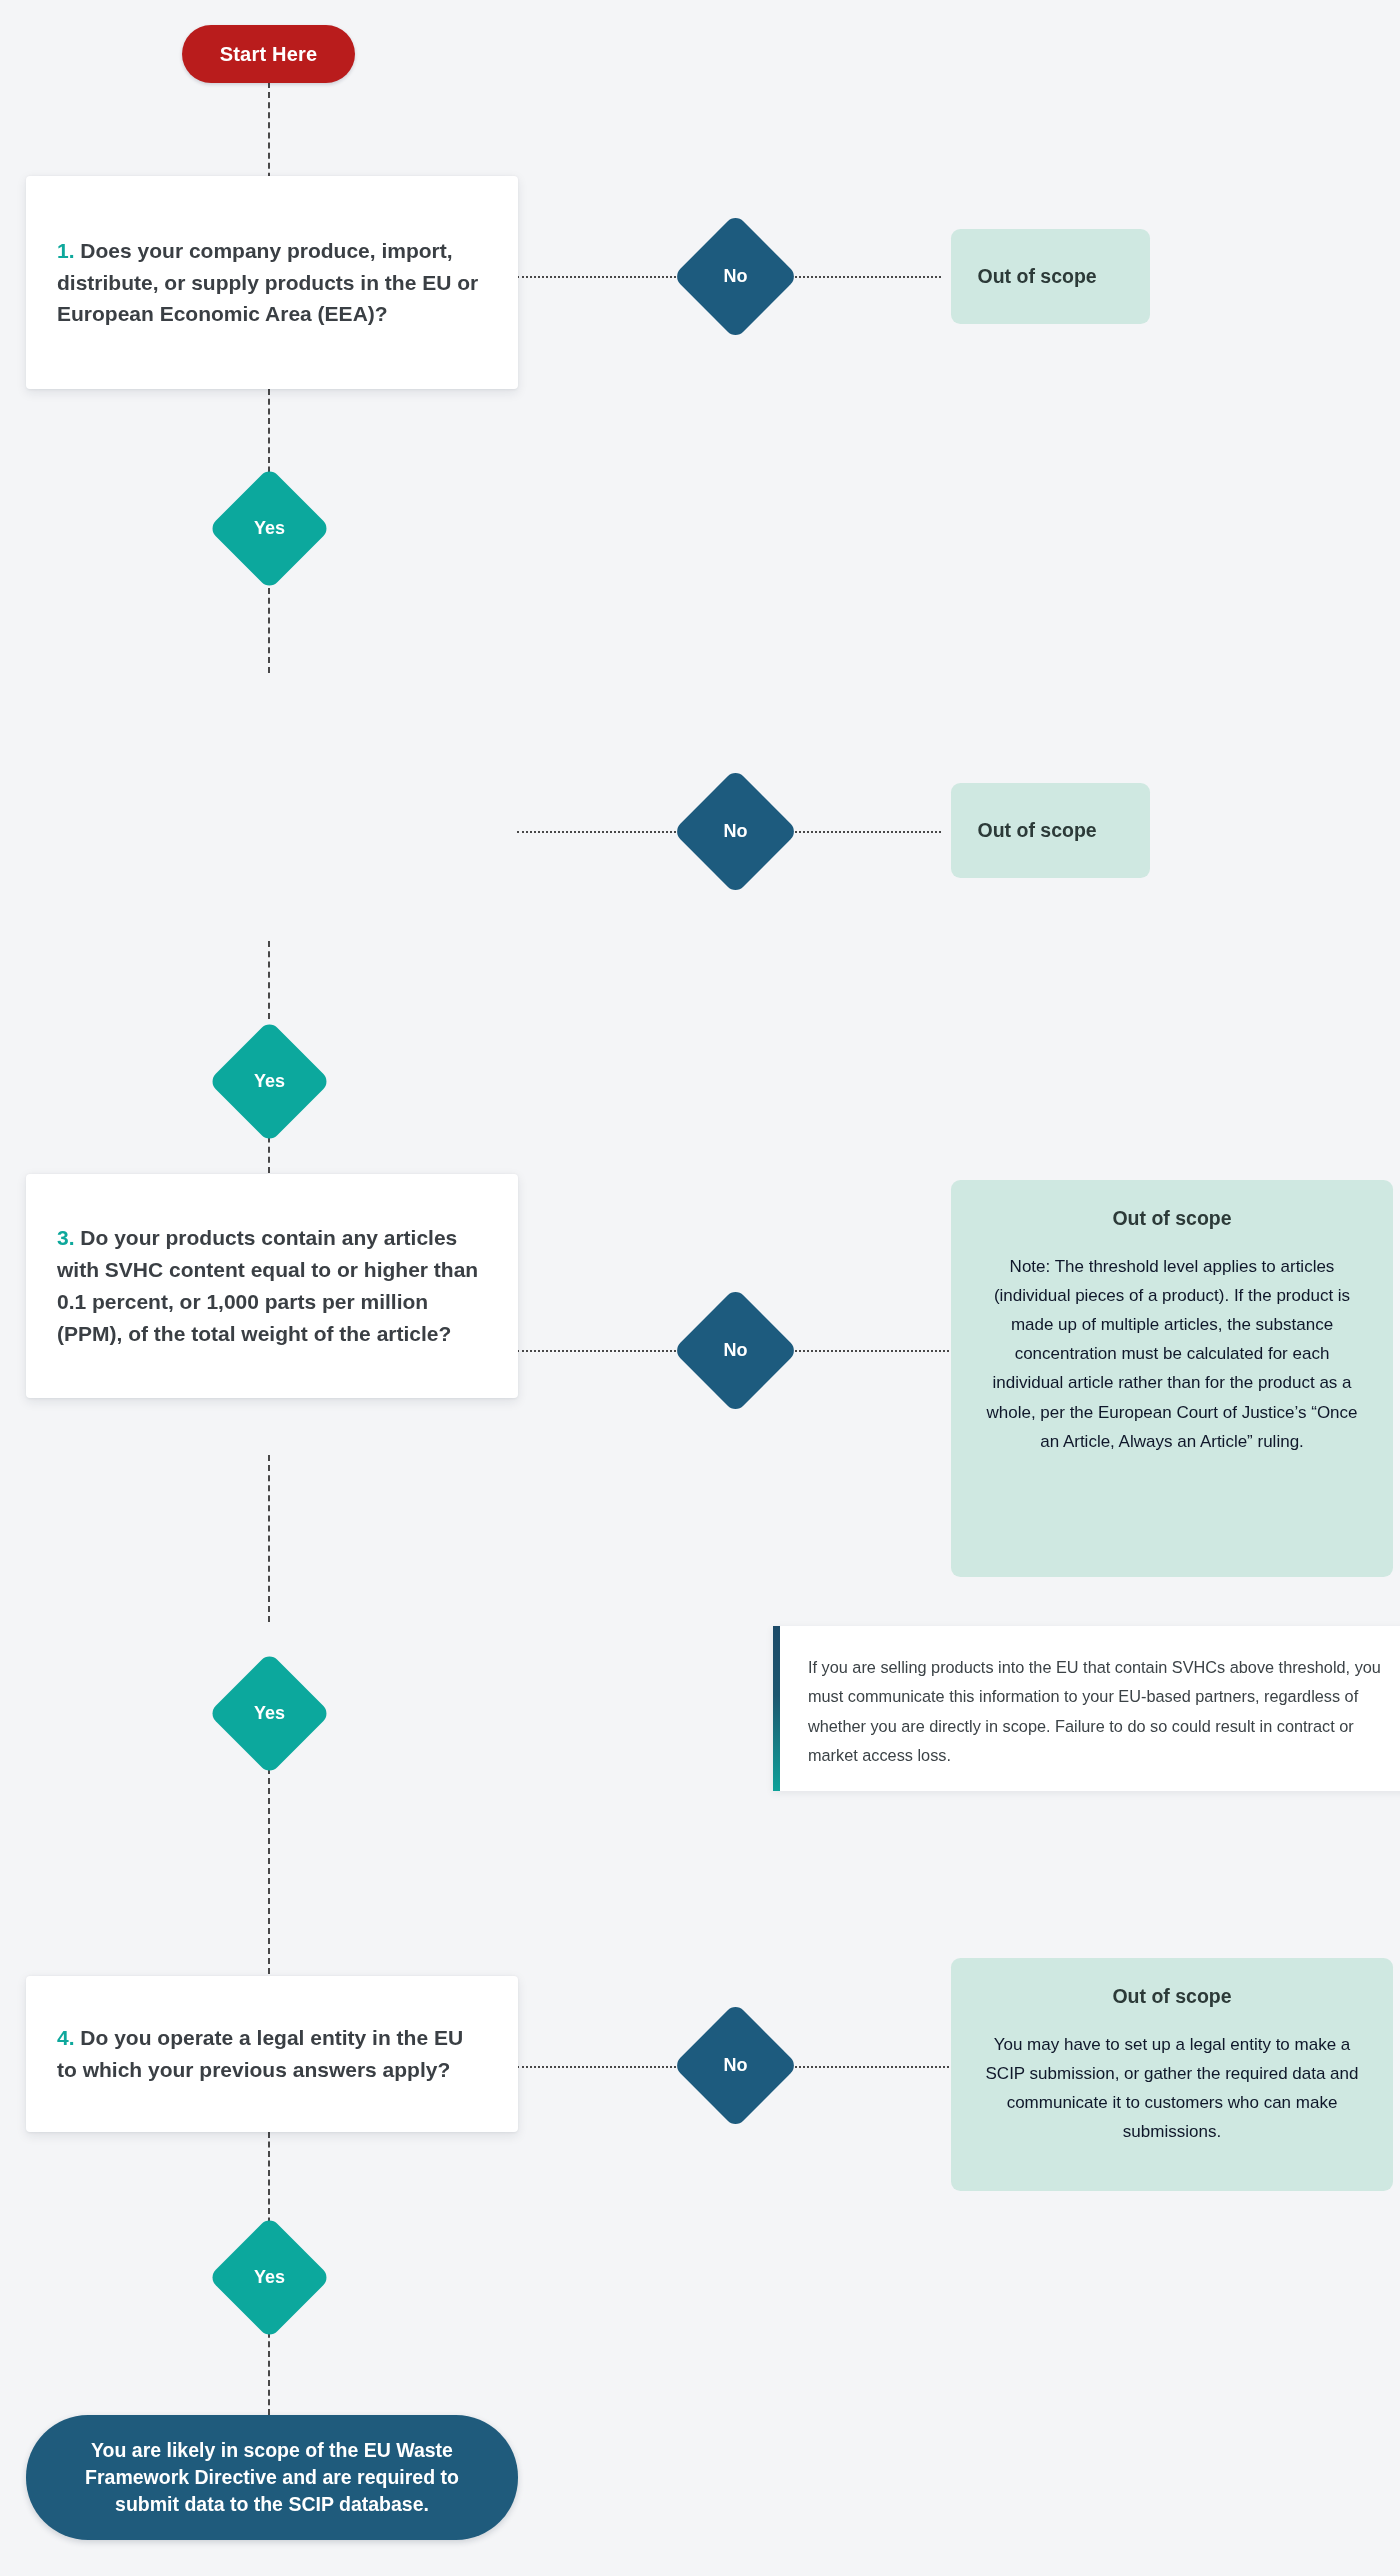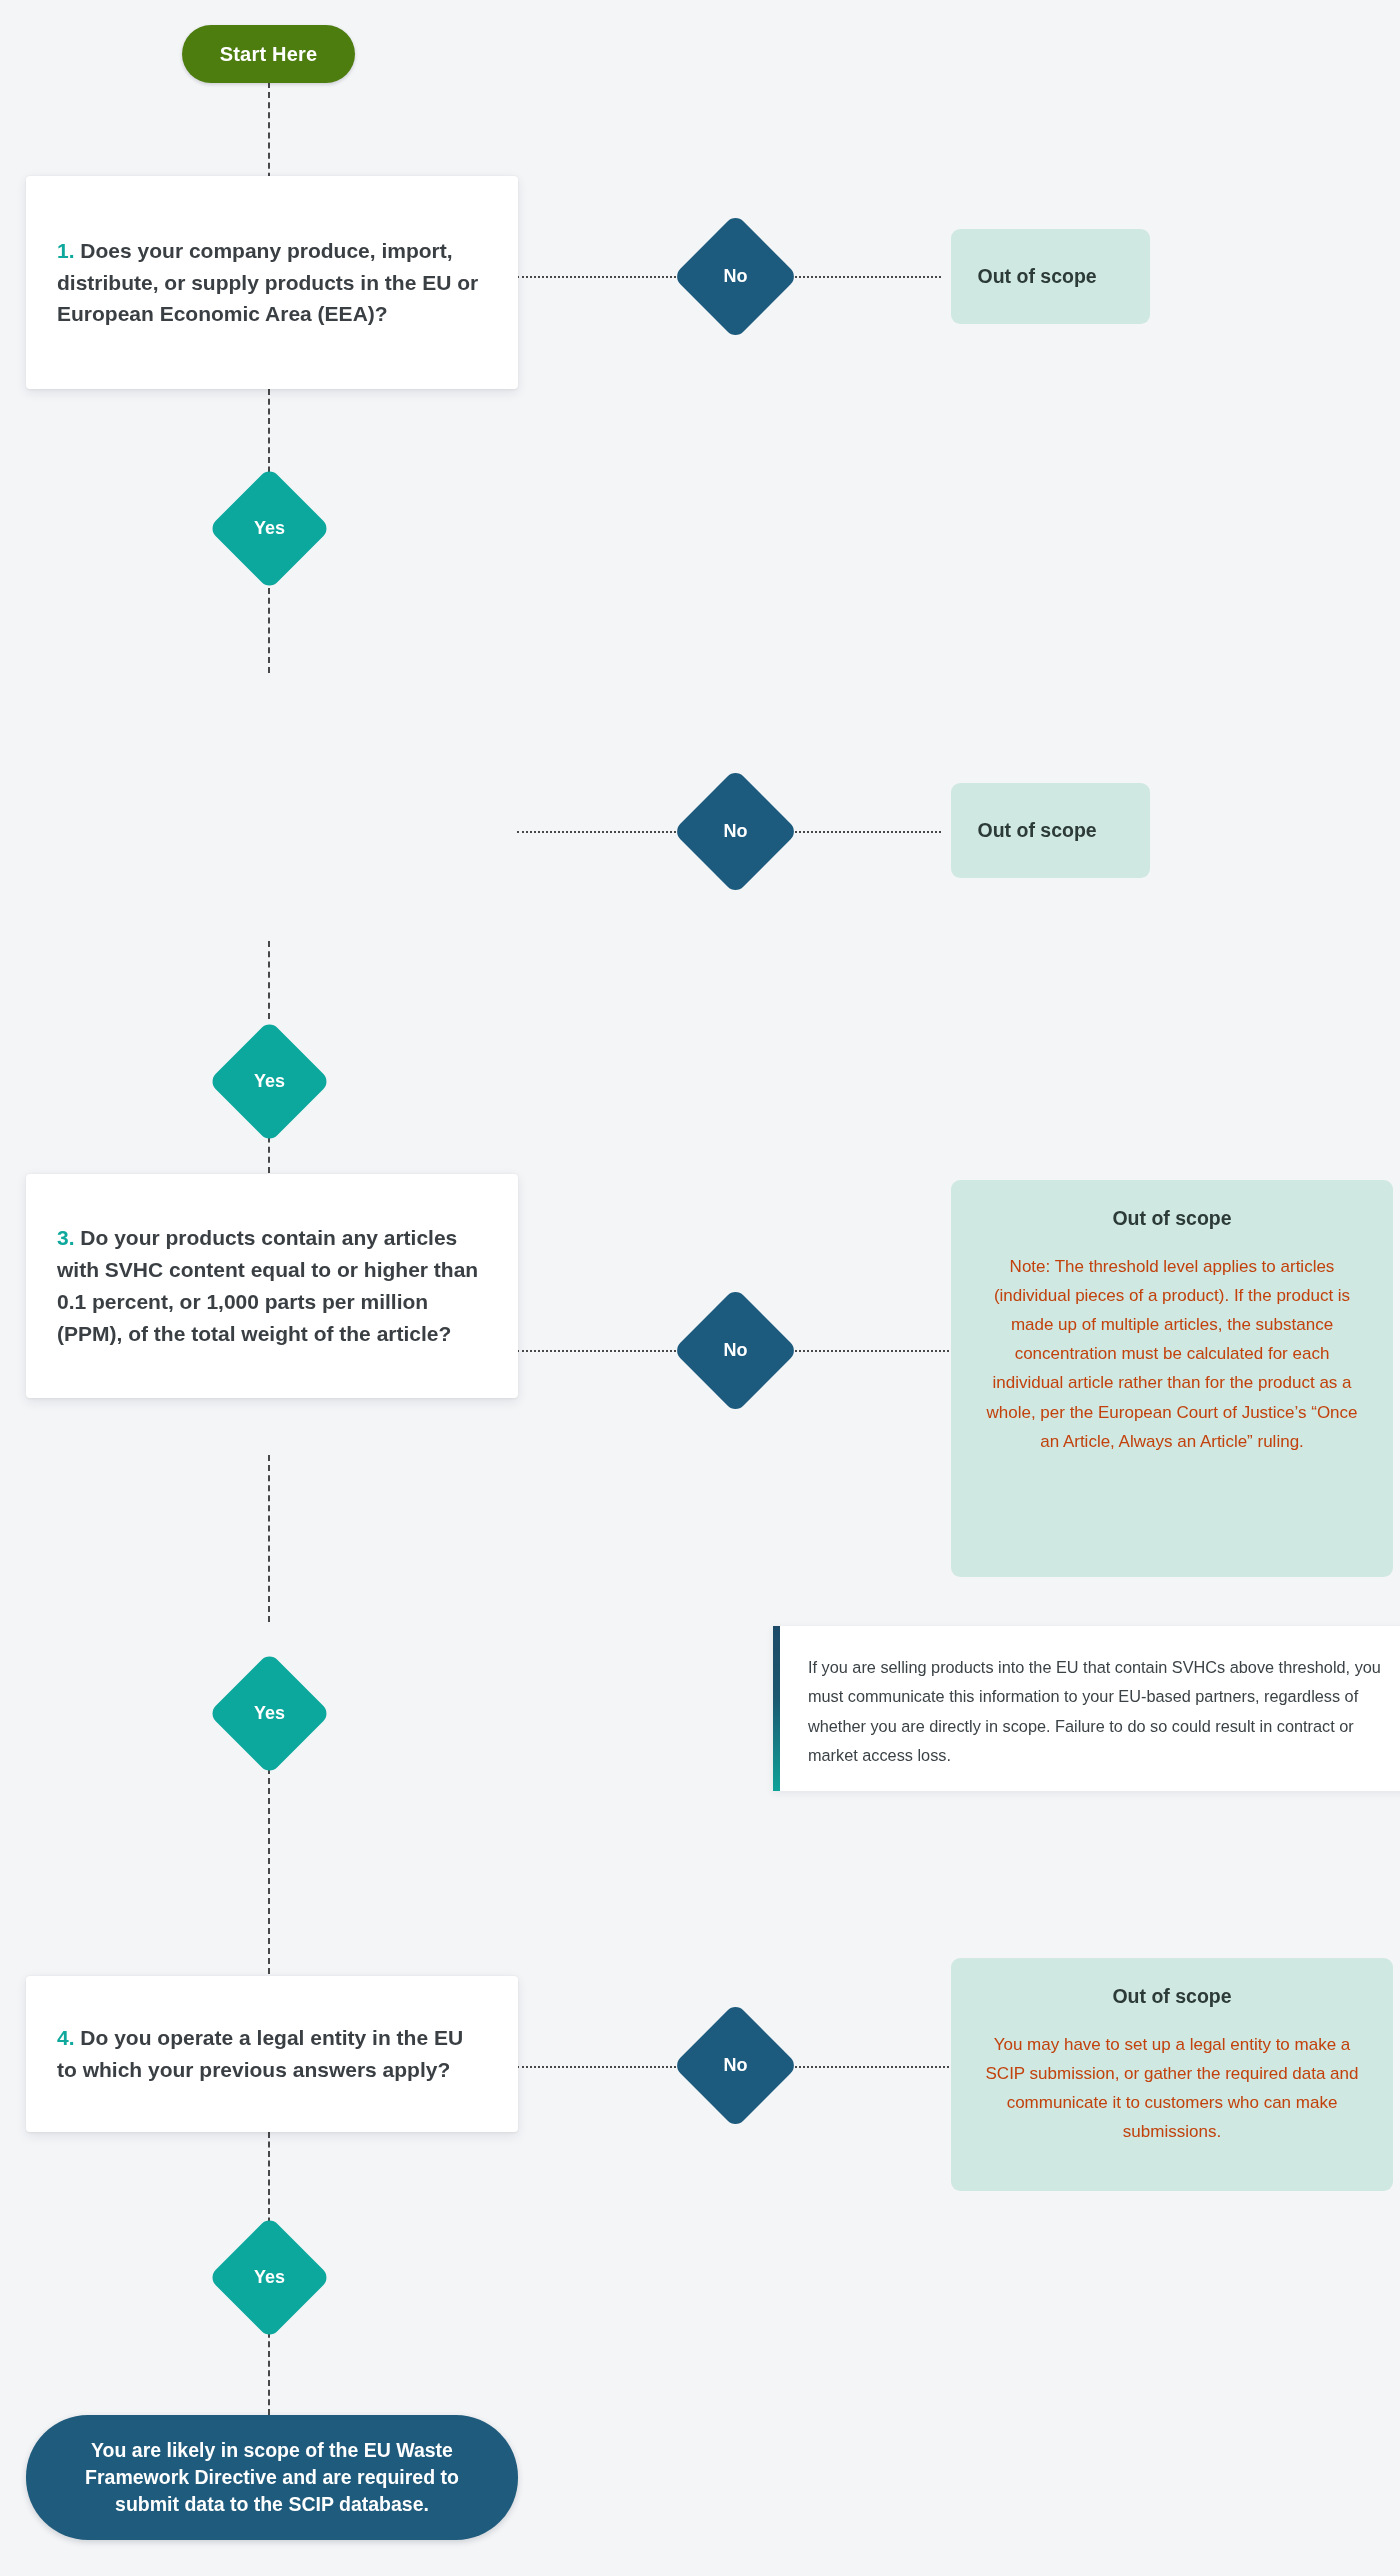--- a/index.html
+++ b/index.html
@@ -21,21 +21,21 @@
   }
   .hline{
     position:absolute;height:0;
     border-top:2.3px dotted #2b2b2b;
     opacity:.85;
   }
 
   
   .pill-start{
     position:absolute;
-    background:#4d7c0f;
+    background:#b91c1c;
     color:#ffffff;
     border-radius:47px;
     display:flex;align-items:center;justify-content:center;
     font-size:20px;font-weight:700;
     letter-spacing:0.2px;
     box-shadow:0 1.6px 3.9px rgba(20,30,60,.18);
   }
   .pill-end{
     position:absolute;
     background:#1f5b7c;
@@ -108,21 +108,21 @@
     text-align:center;
   }
   .scope .stitle{
     font-size:19.5px;font-weight:700;
     margin:0 0 22px 0;
   }
   .scope .sbody{
     font-size:17px;
     line-height:1.72;
     margin:0;
-    color:#c2410c;
+    color:#0f172a;
   }
 
   
   .callout{
     position:absolute;
     background:#ffffff;
     box-sizing:border-box;
     box-shadow:0 2.3px 7.8px rgba(25,35,55,.08);
     display:flex;
     overflow:hidden;

